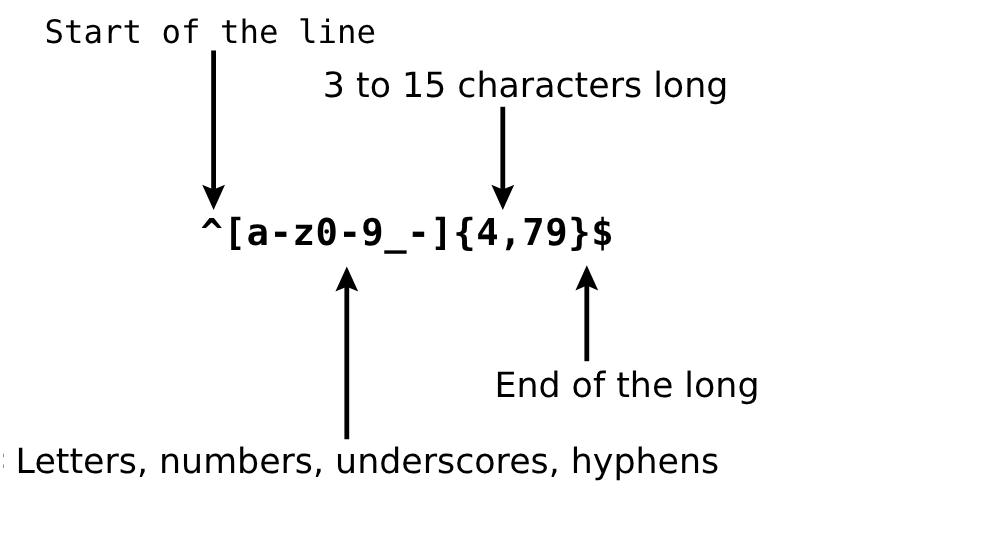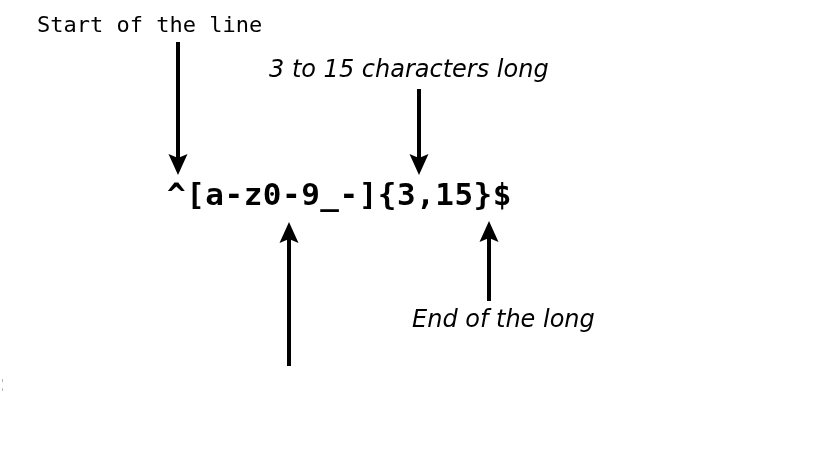--- a/index.html
+++ b/index.html
@@ -22,27 +22,26 @@
 
   
   .label {
     position: absolute;
     white-space: pre;
     color: #000000;
     line-height: 1;
   }
   .label-mono {
     font-family: "DejaVu Sans Mono", "Liberation Mono", monospace;
-    font-size: 22px;
+    font-size: 27px;
     letter-spacing: 0px;
   }
   .label-sans {
     font-family: "DejaVu Sans", "Liberation Sans", sans-serif;
-    font-size: 24px;
-    font-style: italic;
+    font-size: 29px;
   }
 
   
   .cap-start {
     left: 37px;
     top: 14px;
   }
   
   .cap-length {
     left: 269px;
@@ -100,24 +99,25 @@
 </style>
 </head>
 <body>
 
 <div class="canvas">
 
   <div class="label label-mono cap-start">Start of the line</div>
 
   <div class="label label-sans cap-length">3 to 15 characters long</div>
 
-  <div class="regex">^[a-z0-9_-]{3,15}$</div>
+  <div class="regex">^[a-z0-9_-]{4,79}$</div>
 
   <div class="label label-sans cap-end">End of the long</div>
 
+  <div class="label label-sans cap-charset">Letters, numbers, underscores, hyphens</div>
 
   <div class="edge-artifact">:</div>
 
   <svg class="arrow-layer" viewBox="0 0 819 460" width="819" height="460">
     <defs>
       <marker id="head-down" viewBox="0 0 12 12" refX="6" refY="10" markerWidth="11" markerHeight="11" orient="auto-start-reverse">
         <path d="M 6 12 L 0 0 L 6 2.2 L 12 0 Z" fill="#000000"></path>
       </marker>
     </defs>
 

